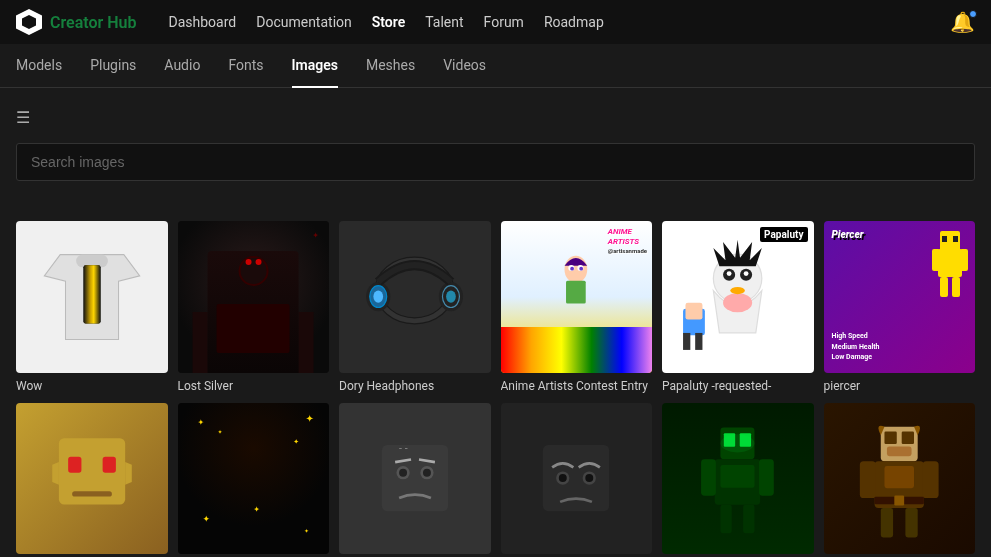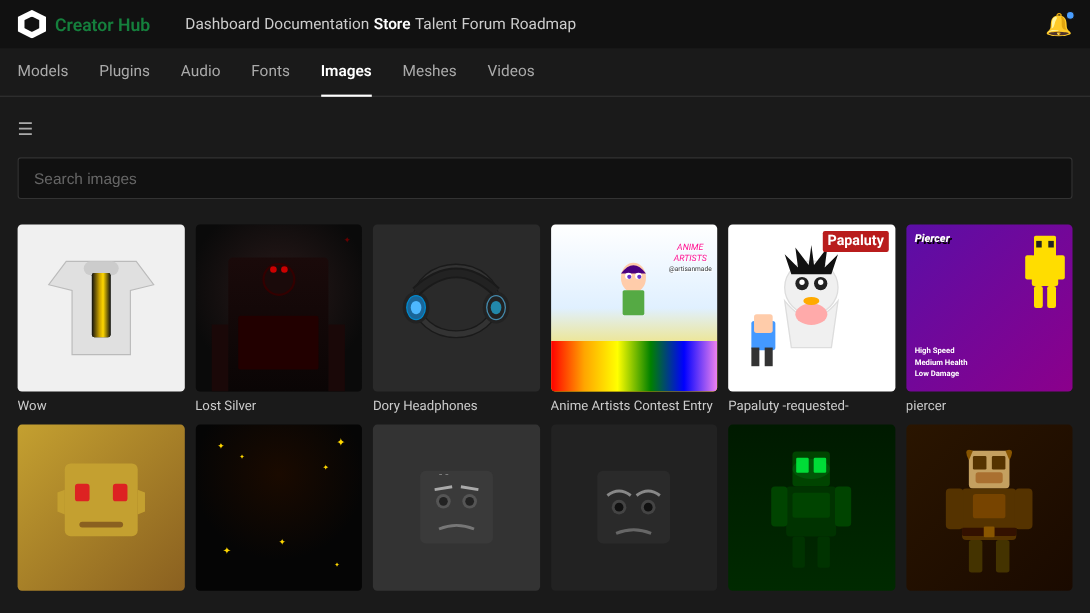--- a/index.html
+++ b/index.html
@@ -44,21 +44,21 @@
       clip-path: polygon(50% 0%, 100% 25%, 100% 75%, 50% 100%, 0% 75%, 0% 25%);
     }
     .logo-text {
       font-size: 16px;
       font-weight: 600;
       color: #15803d;
     }
     .top-nav-links {
       display: flex;
       align-items: flex-end;
-      gap: 4px;
+      gap: 20px;
       flex: 1;
     }
     .top-nav-link {
       color: #ccc;
       text-decoration: none;
       font-size: 14px;
       cursor: pointer;
     }
     .top-nav-link.active {
       color: #fff;
@@ -132,21 +132,21 @@
       color: #fff;
     }
     .filter-icon {
       font-size: 16px;
       color: #aaa;
       cursor: pointer;
     }
 
     
     .search-container {
-      margin-bottom: 23px;
+      margin-bottom: 40px;
     }
     .search-input {
       width: 100%;
       background: #111;
       border: 1px solid #333;
       color: #fff;
       padding: 10px 14px;
       font-size: 14px;
       border-radius: 3px;
       outline: none;
@@ -189,27 +189,27 @@
     }
     .shirt-svg { width: 70%; height: 70%; }
 
     .anime-thumb {
       background: linear-gradient(to bottom, #fff 0%, #e0f0ff 50%, #ffd700 100%);
       display: flex; align-items: center; justify-content: center;
       position: relative;
     }
     .anime-text {
       font-size: 8px;
-      font-weight: 400;
+      font-weight: 700;
       color: #ff1493;
-      text-align: center;
+      text-align: left;
       font-style: italic;
       line-height: 1.2;
       position: absolute;
-      top: 16px;
+      top: 6px;
       right: 5px;
       text-shadow: 1px 1px 0 #fff;
     }
     .rainbow-bar {
       position: absolute;
       bottom: 0;
       left: 0;
       right: 0;
       height: 30%;
       background: linear-gradient(to right, red, orange, yellow, green, blue, violet);
@@ -219,23 +219,23 @@
       background: #fff;
       position: relative;
       display: flex;
       align-items: center;
       justify-content: center;
     }
     .papaluty-badge {
       position: absolute;
       top: 6px;
       right: 6px;
-      background: #b91c1c;
-      color: #fff;
-      font-size: 13px;
+      background: #000000;
+      color: #fff;
+      font-size: 10px;
       font-weight: 700;
       padding: 2px 4px;
       border-radius: 2px;
     }
 
     .piercer-thumb {
       background: linear-gradient(135deg, #5b0ea6, #8b008b);
       position: relative;
       display: flex;
       align-items: flex-start;

